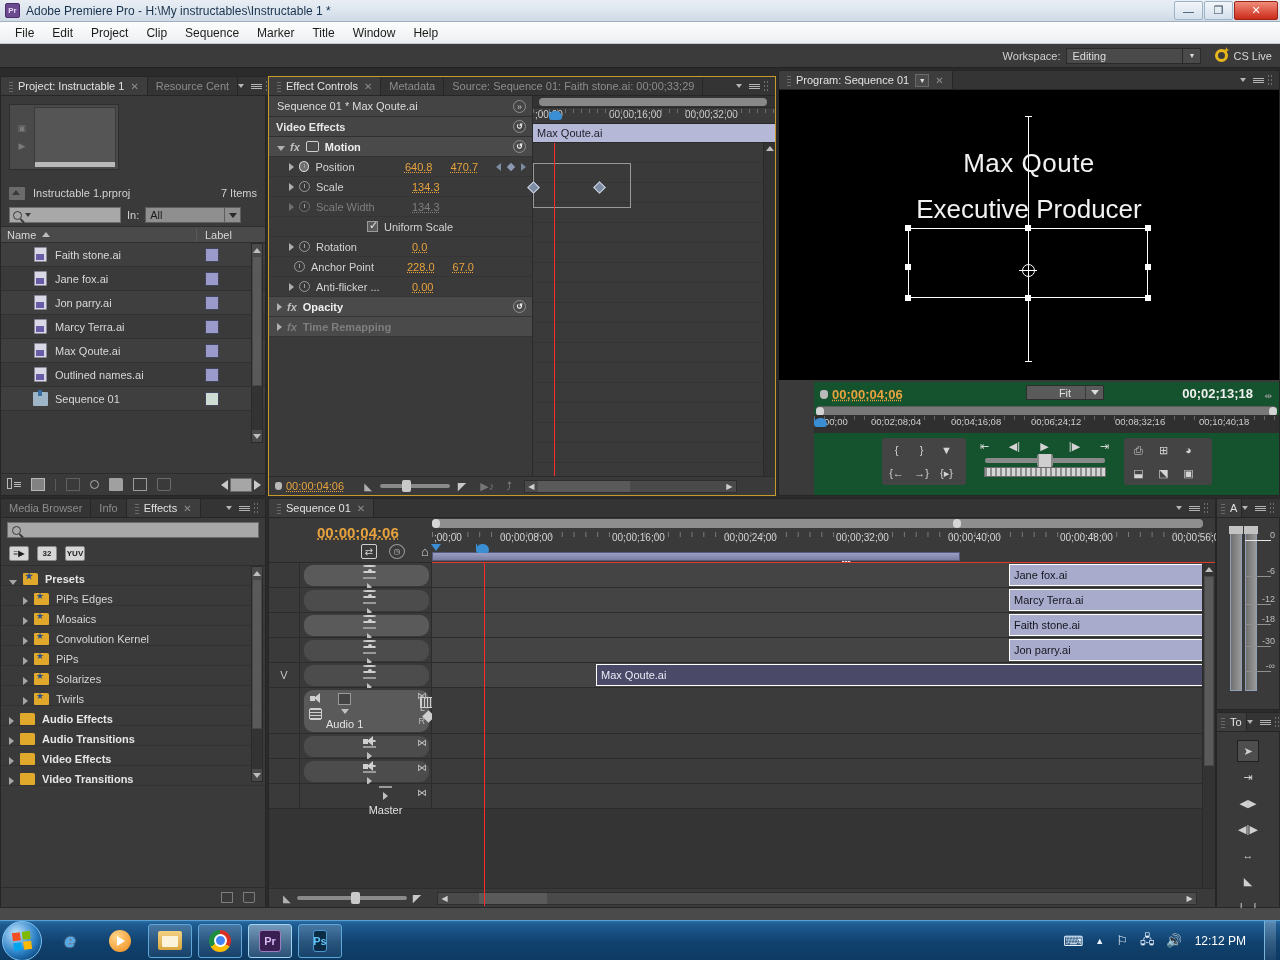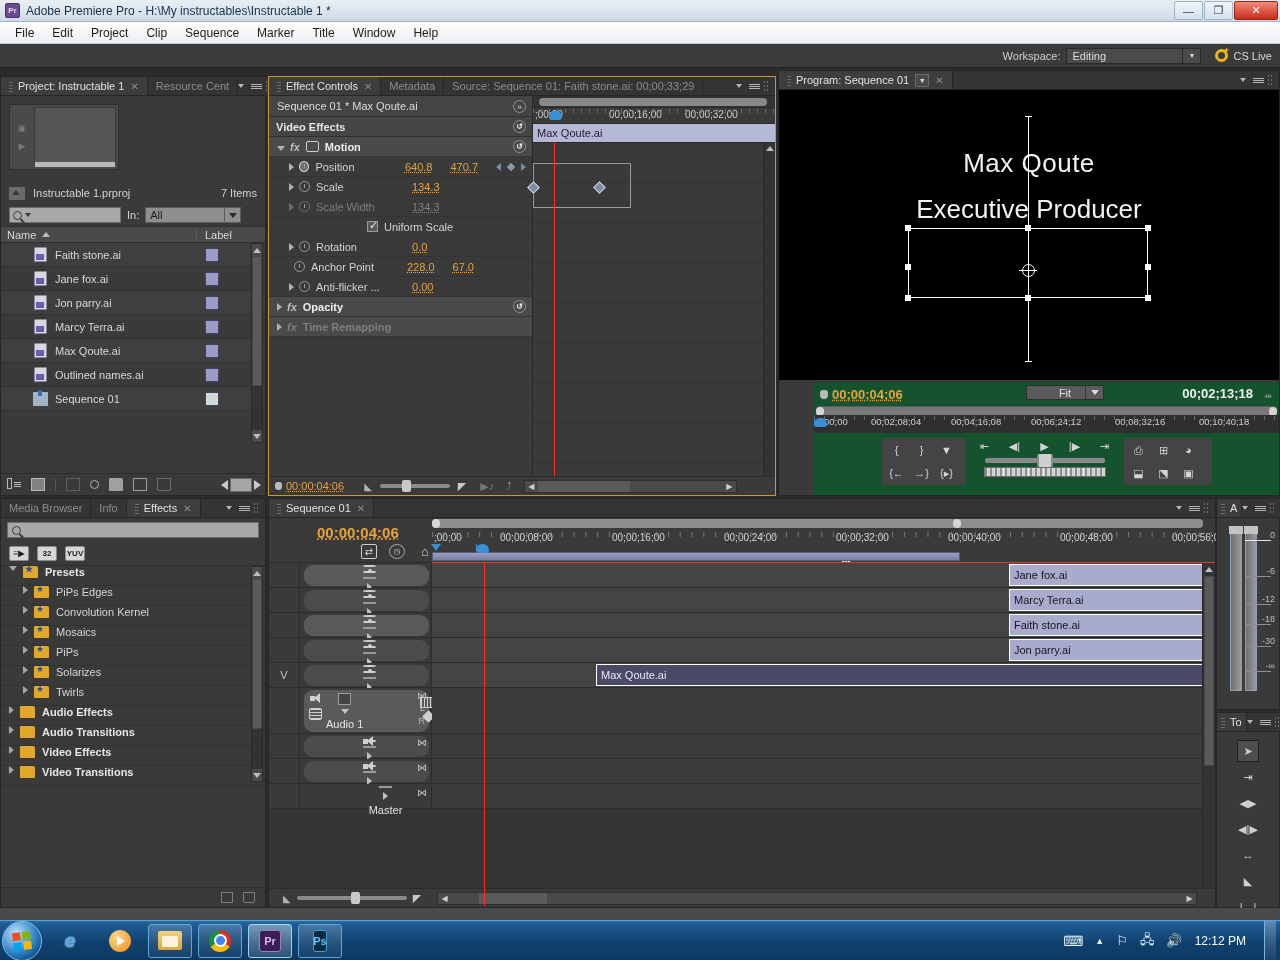--- a/index.html
+++ b/index.html
@@ -235,21 +235,21 @@
   .jog{width:122px;height:10px;background:linear-gradient(to right,#9a9a9a,#d8d8d8,#9a9a9a);
     background-image:repeating-linear-gradient(to right,#8d8d8d 0 2px,#d6d6d6 2px 5px);border:1px solid #6a6a6a;}
 
   
   #effects{left:0;top:498px;width:266px;height:410px;background:#3a3a3a;border:1px solid #262626;}
   .eff-search{height:24px;display:flex;align-items:center;padding:0 6px;}
   .eff-search .box{flex:1;height:16px;background:#a8a8a8;border:1px solid #6d6d6d;display:flex;align-items:center;padding-left:4px;}
   .eff-icons{height:24px;display:flex;align-items:center;gap:8px;padding-left:8px;border-bottom:1px solid #2e2e2e;}
   .eff-ico{width:20px;height:15px;background:#d6d6d6;border:1px solid #8a8a8a;border-radius:2px;color:#1d1d1d;font-size:8px;display:flex;align-items:center;justify-content:center;font-weight:bold;}
   .eff-list{position:relative;height:320px;overflow:hidden;}
-  .erow{height:20px;display:flex;align-items:flex-start;border-bottom:1px solid #323232;font-size:11px;color:#d6d6d6;}
+  .erow{height:20px;display:flex;align-items:flex-end;border-bottom:1px solid #323232;font-size:11px;color:#d6d6d6;}
   .erow .tri{width:0;height:0;border-top:4px solid transparent;border-bottom:4px solid transparent;border-left:5px solid #a6a6a6;margin-right:6px;}
   .erow .tri.open{border-left:4px solid transparent;border-right:4px solid transparent;border-top:5px solid #a6a6a6;border-bottom:none;}
   .fldr{width:15px;height:12px;background:#e0a92b;border-radius:1px 2px 1px 1px;margin-right:7px;position:relative;}
   .fldr.star:after{content:"★";position:absolute;left:2px;top:-2px;font-size:9px;color:#2b4f8e;}
   .erow.bold{font-weight:bold;color:#e6e6e6;}
   .eff-footer{position:absolute;left:0;right:0;bottom:0;height:20px;background:#3a3a3a;border-top:1px solid #2c2c2c;display:flex;align-items:center;justify-content:flex-end;gap:10px;padding-right:10px;}
 
   
   #timeline{left:268px;top:498px;width:948px;height:410px;background:#3a3a3a;border:1px solid #262626;}
   .tl-top{height:45px;position:relative;background:#3a3a3a;border-bottom:1px solid #2a2a2a;}
@@ -813,26 +813,26 @@
         <span>Presets</span>
       </div>
       <div class="erow" style="padding-left:22px">
         <span class="tri"></span>
         <span class="fldr star"></span>
         <span>PiPs Edges</span>
       </div>
       <div class="erow" style="padding-left:22px">
         <span class="tri"></span>
         <span class="fldr star"></span>
-        <span>Convolution Kernel</span>
+        <span>Mosaics</span>
       </div>
       <div class="erow" style="padding-left:22px">
         <span class="tri"></span>
         <span class="fldr star"></span>
-        <span>Mosaics</span>
+        <span>Convolution Kernel</span>
       </div>
       <div class="erow" style="padding-left:22px">
         <span class="tri"></span>
         <span class="fldr star"></span>
         <span>PiPs</span>
       </div>
       <div class="erow" style="padding-left:22px">
         <span class="tri"></span>
         <span class="fldr star"></span>
         <span>Solarizes</span>

